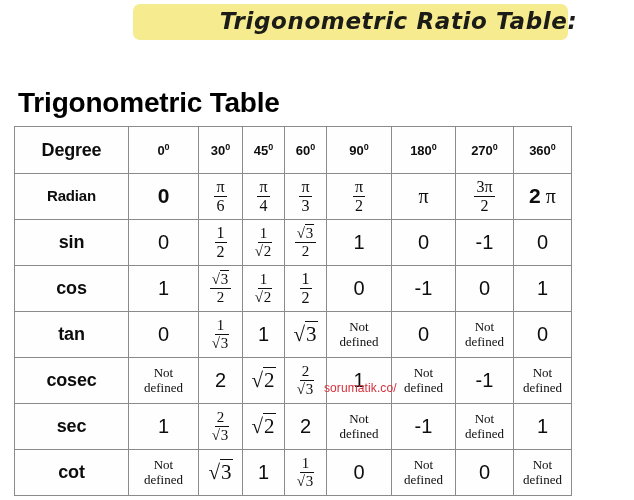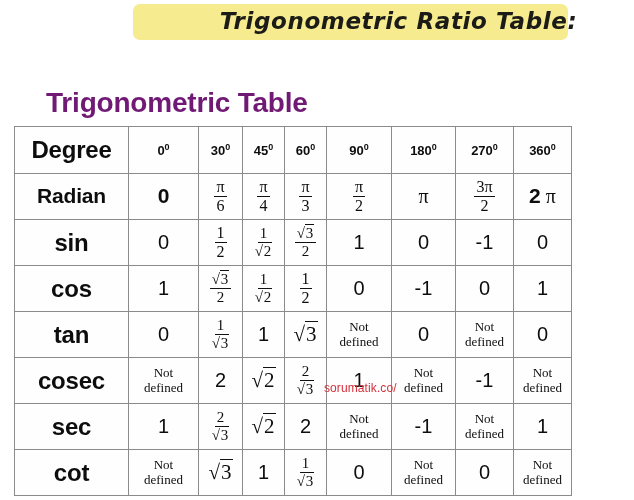--- a/index.html
+++ b/index.html
@@ -38,24 +38,23 @@
     white-space: nowrap;
     padding-left: 48px;
   }
 
   
   #page-heading {
     position: absolute;
     left: 18px; top: 68px;
     font-size: 28px;
     font-weight: 700;
-    color: #701a75;
+    color: #000000;
     letter-spacing: -0.2px;
     white-space: nowrap;
-    margin-left: 28px;
   }
 
   
   #trig-table {
     position: absolute;
     left: 14px; top: 126px;
     width: 557px;
     border-collapse: collapse;
     table-layout: fixed;
     background: #fefefe;
@@ -76,25 +75,25 @@
   col.c-0   { width: 70px; }
   col.c-30  { width: 44px; }
   col.c-45  { width: 42px; }
   col.c-60  { width: 42px; }
   col.c-90  { width: 65px; }
   col.c-180 { width: 64px; }
   col.c-270 { width: 58px; }
   col.c-360 { width: 58px; }
 
   .row-label {
-    font-size: 24px;
+    font-size: 18px;
     font-weight: 700;
     letter-spacing: -0.2px;
   }
-  .row-label.small { font-size: 21px; }
+  .row-label.small { font-size: 15px; }
 
   .deg {
     font-size: 13px;
     font-weight: 700;
     text-align: center;
   }
   .deg sup {
     font-size: 9px;
     font-weight: 700;
     vertical-align: super;

